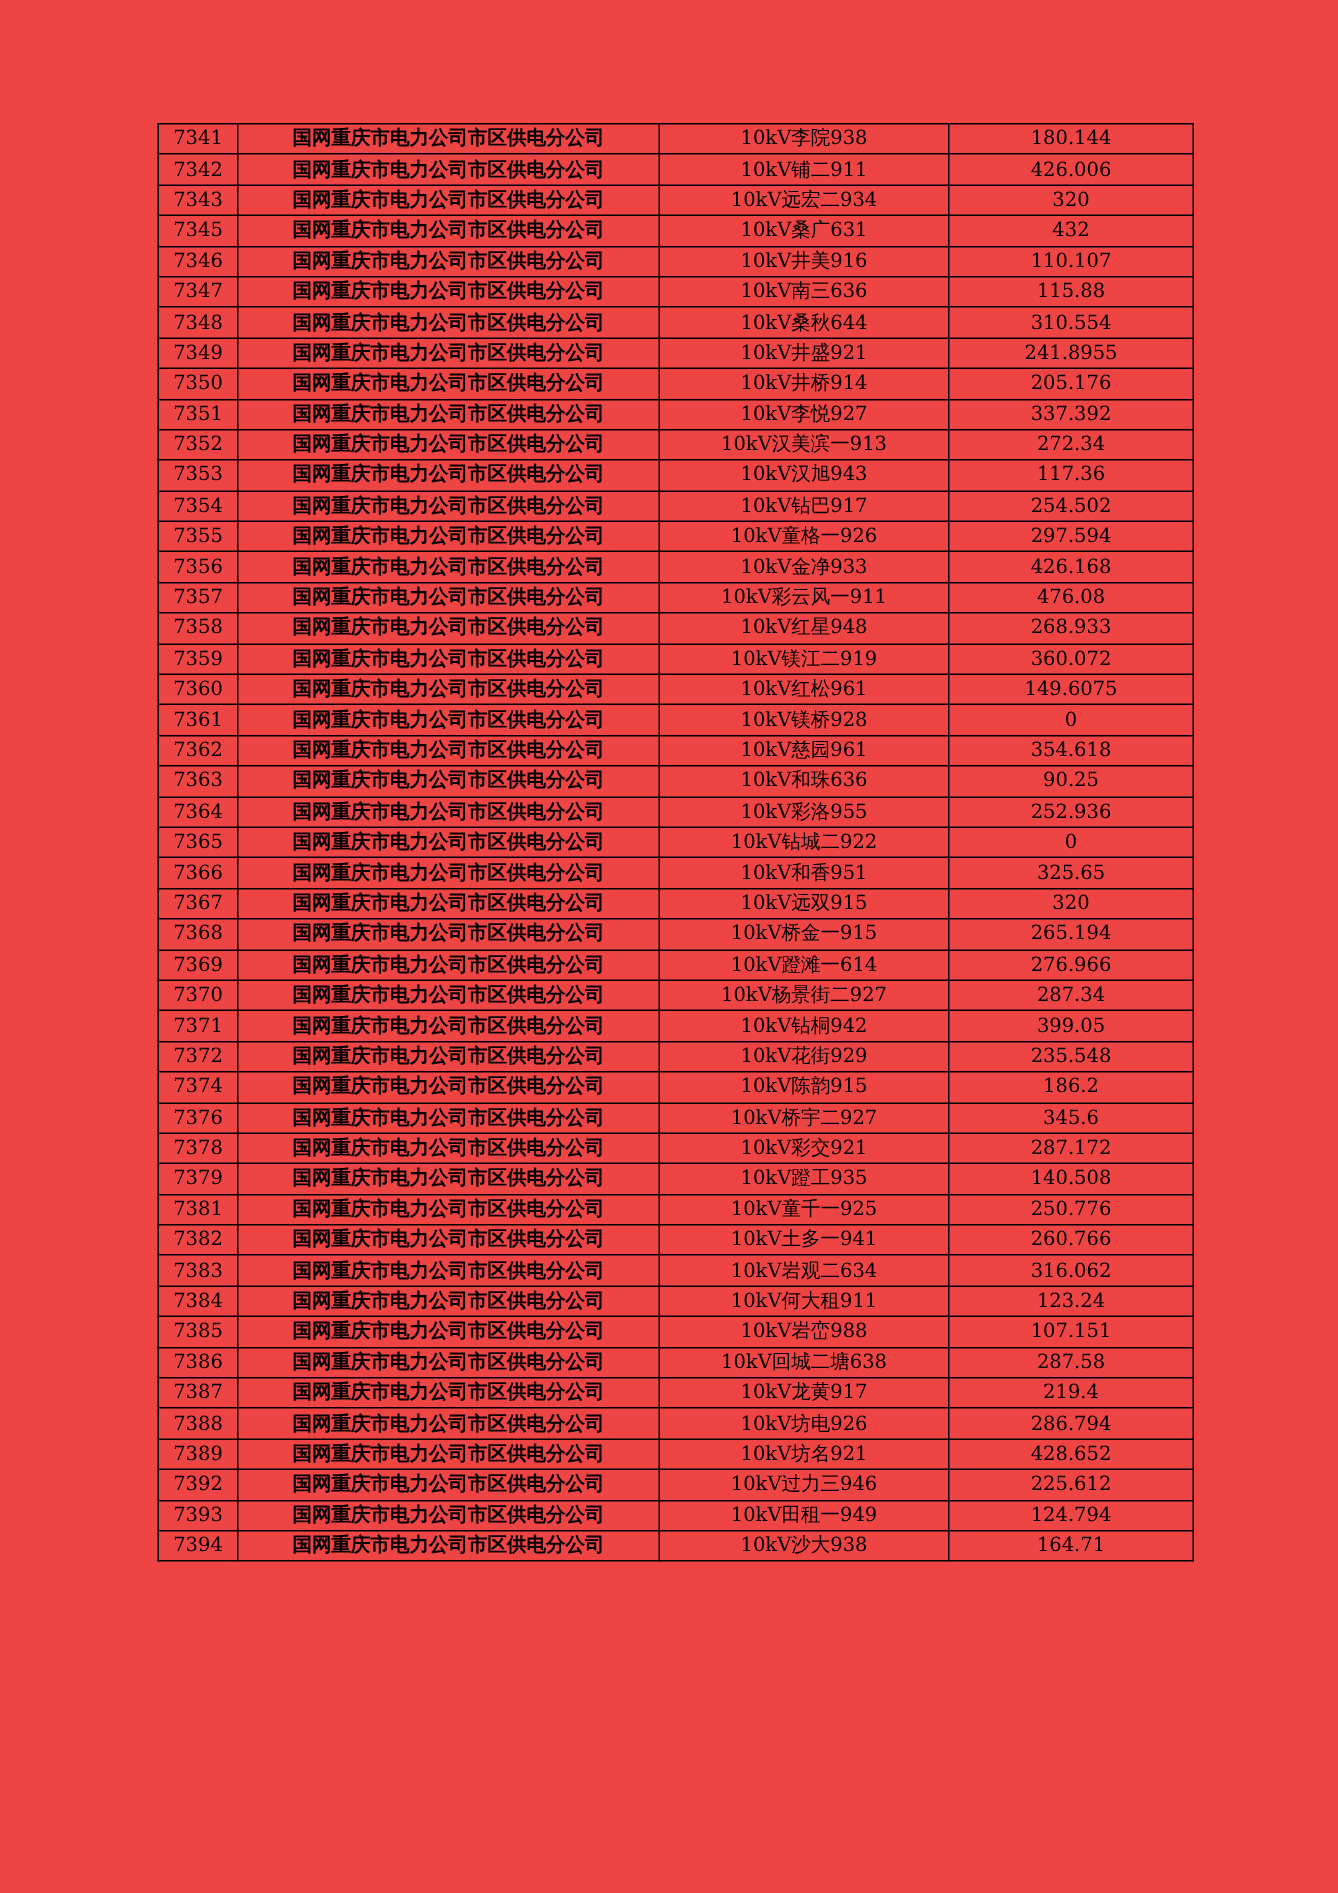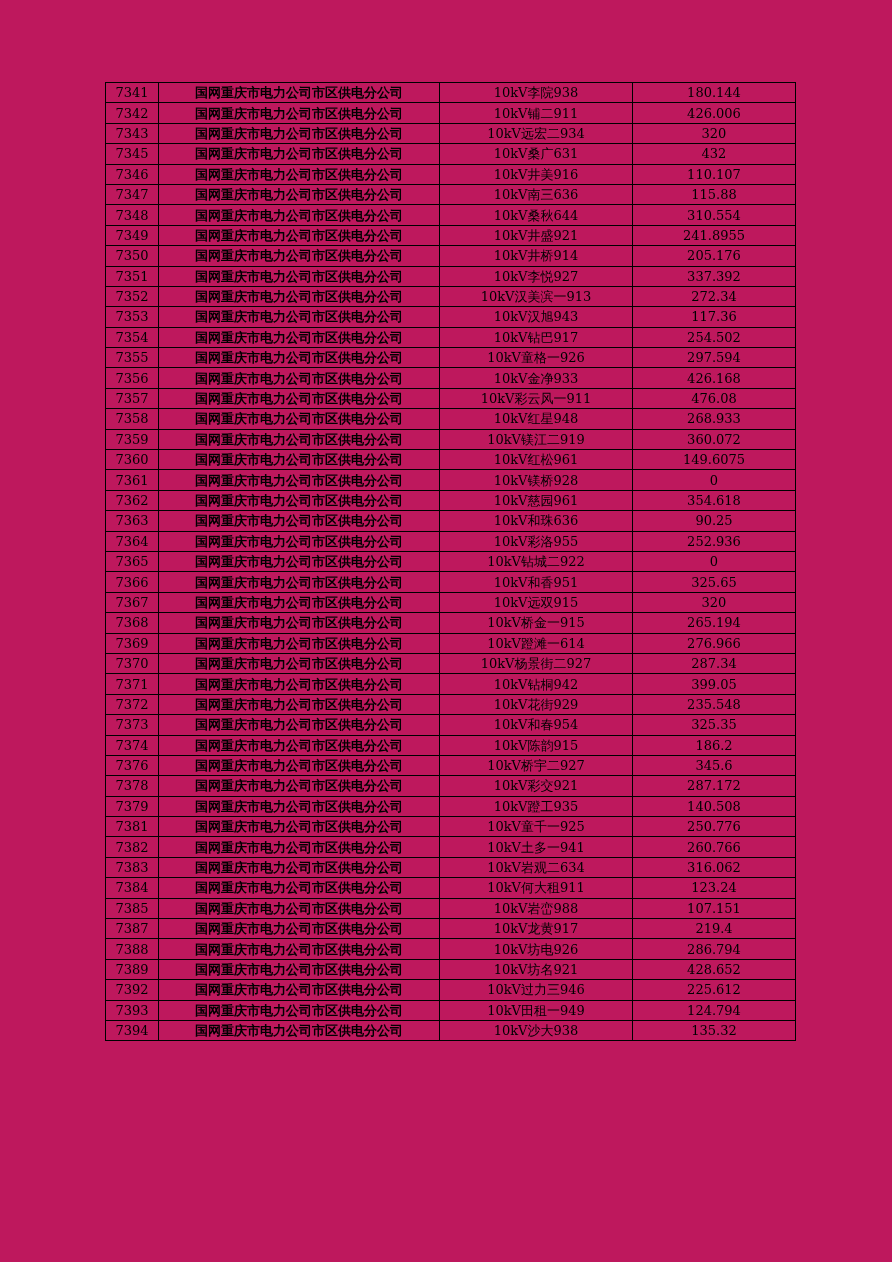--- a/index.html
+++ b/index.html
@@ -5,21 +5,21 @@
   html, body {
     margin: 0;
     padding: 0;
     background: #ffffff;
     font-family: "DejaVu Serif", "Liberation Serif", serif;
   }
   .page {
     position: relative;
     width: 892px;
     height: 1262px;
-    background: #be185d;
+    background: #ef4444;
     overflow: hidden;
   }
   .table-wrap {
     position: absolute;
     left: 105px;
     top: 82px;
     width: 682px;
   }
   table.data-table {
     border-collapse: collapse;
@@ -260,26 +260,20 @@
     <td class="col-value">399.05</td>
   </tr>
 
   <tr>
     <td class="col-id">7372</td>
     <td class="col-company">国网重庆市电力公司市区供电分公司</td>
     <td class="col-line">10kV花街929</td>
     <td class="col-value">235.548</td>
   </tr>
 
-  <tr>
-    <td class="col-id">7373</td>
-    <td class="col-company">国网重庆市电力公司市区供电分公司</td>
-    <td class="col-line">10kV和春954</td>
-    <td class="col-value">325.35</td>
-  </tr>
 
   <tr>
     <td class="col-id">7374</td>
     <td class="col-company">国网重庆市电力公司市区供电分公司</td>
     <td class="col-line">10kV陈韵915</td>
     <td class="col-value">186.2</td>
   </tr>
 
 
   <tr>
@@ -333,20 +327,26 @@
     <td class="col-value">123.24</td>
   </tr>
 
   <tr>
     <td class="col-id">7385</td>
     <td class="col-company">国网重庆市电力公司市区供电分公司</td>
     <td class="col-line">10kV岩峦988</td>
     <td class="col-value">107.151</td>
   </tr>
 
+  <tr>
+    <td class="col-id">7386</td>
+    <td class="col-company">国网重庆市电力公司市区供电分公司</td>
+    <td class="col-line">10kV回城二塘638</td>
+    <td class="col-value">287.58</td>
+  </tr>
 
   <tr>
     <td class="col-id">7387</td>
     <td class="col-company">国网重庆市电力公司市区供电分公司</td>
     <td class="col-line">10kV龙黄917</td>
     <td class="col-value">219.4</td>
   </tr>
 
   <tr>
     <td class="col-id">7388</td>
@@ -375,18 +375,18 @@
     <td class="col-id">7393</td>
     <td class="col-company">国网重庆市电力公司市区供电分公司</td>
     <td class="col-line">10kV田租一949</td>
     <td class="col-value">124.794</td>
   </tr>
 
   <tr>
     <td class="col-id">7394</td>
     <td class="col-company">国网重庆市电力公司市区供电分公司</td>
     <td class="col-line">10kV沙大938</td>
-    <td class="col-value">135.32</td>
+    <td class="col-value">164.71</td>
   </tr>
 </tbody>
     </table>
   </div>
 </div>
 
 </body></html>

